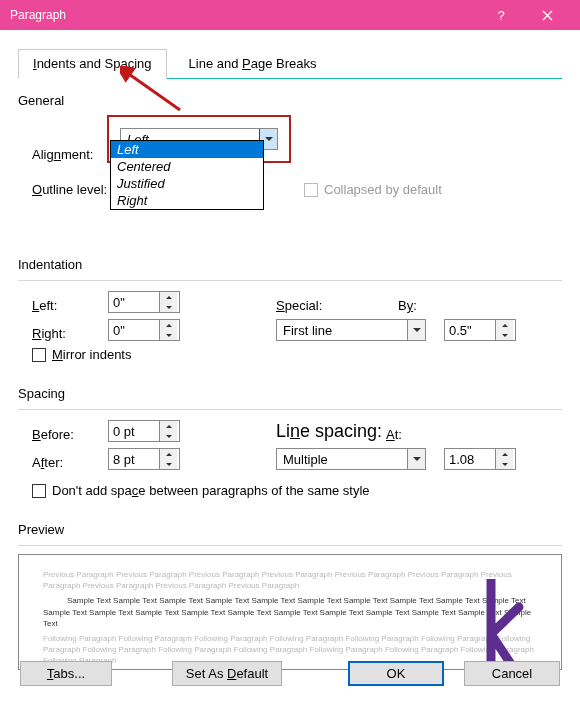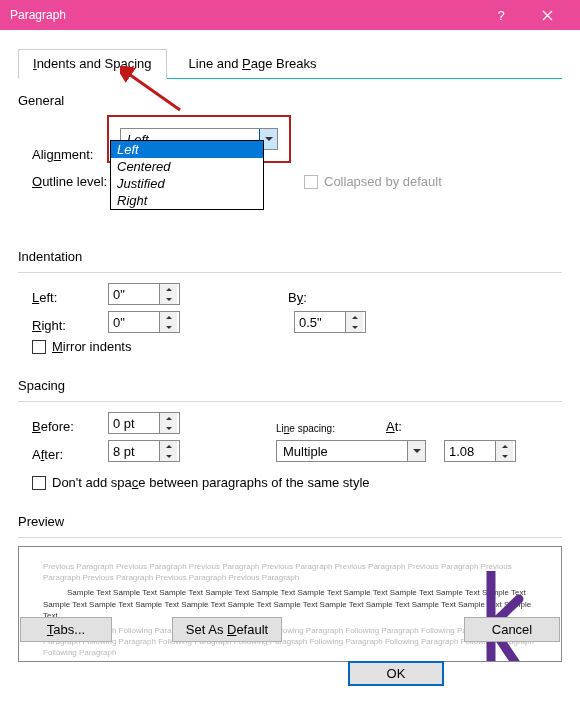--- a/index.html
+++ b/index.html
@@ -86,21 +86,21 @@
             </div>
         </div>
         <div class="dropdown-list" style="top:24px;left:2px;width:154px;">
           <div class="opt sel">Left</div>
           <div class="opt">Centered</div>
           <div class="opt">Justified</div>
           <div class="opt">Right</div>
         </div>
       </div>
     </div>
-    <div class="row" style="margin-top:12px;">
+    <div class="row" style="margin-top:20px;">
       <div class="lbl"><span class="u">O</span>utline level:</div>
       <div style="width:162px;"></div>
       <div class="ck disabled" style="padding-left:34px;">
         <div class="box"></div>
         <span>Collapsed by default</span>
       </div>
     </div>
   </div>
 
   <div style="height:42px;"></div>
@@ -115,37 +115,44 @@
       <div class="sp-btns">
           <div class="sp-btn">
             <div class="sp-up"></div>
           </div>
           <div class="sp-btn">
             <div class="sp-down"></div>
           </div>
         </div>
     </div>
     <div style="width:96px;"></div>
+    <div style="width:110px;font-size:13px;"><span class="u">S</span>pecial:</div>
     <div style="width:88px;font-size:13px;margin-left:12px;">B<span class="u">y</span>:</div>
   </div>
 
   <div class="row">
     <div class="lbl"><span class="u">R</span>ight:</div>
     <div class="spinner">
       <input value="0&quot;" style="">
       <div class="sp-btns">
           <div class="sp-btn">
             <div class="sp-up"></div>
           </div>
           <div class="sp-btn">
             <div class="sp-down"></div>
           </div>
         </div>
     </div>
     <div style="width:96px;"></div>
+    <div class="select-box med">
+      <div class="val">First line</div>
+      <div class="dd-btn">
+          <div class="chev"></div>
+        </div>
+    </div>
     <div style="width:18px;"></div>
     <div class="spinner">
       <input value="0.5&quot;" style="">
       <div class="sp-btns">
           <div class="sp-btn">
             <div class="sp-up"></div>
           </div>
           <div class="sp-btn">
             <div class="sp-down"></div>
           </div>
@@ -168,21 +175,21 @@
       <div class="sp-btns">
           <div class="sp-btn">
             <div class="sp-up"></div>
           </div>
           <div class="sp-btn">
             <div class="sp-down"></div>
           </div>
         </div>
     </div>
     <div style="width:96px;"></div>
-    <div style="width:110px;font-size:10px;">Li<span class="u">n</span>e spacing:</div>
+    <div style="width:110px;font-size:18px;">Li<span class="u">n</span>e spacing:</div>
     <div style="width:88px;font-size:13px;"><span class="u">A</span>t:</div>
   </div>
 
   <div class="row">
     <div class="lbl">A<span class="u">f</span>ter:</div>
     <div class="spinner">
       <input value="8 pt" style="">
       <div class="sp-btns">
           <div class="sp-btn">
             <div class="sp-up"></div>
@@ -233,16 +240,16 @@
 
 <div class="btnbar">
   <div class="btn">
       <span><span class="u">T</span>abs...</span>
     </div>
   <div style="width:60px;"></div>
   <div class="btn" style="min-width:110px;">
       <span>Set As <span class="u">D</span>efault</span>
     </div>
   <div style="flex:1;"></div>
-  <div class="btn primary" style="min-width:96px;margin-top:44px;">OK</div>
+  <div class="btn primary" style="min-width:96px;">OK</div>
   <div style="width:20px;"></div>
   <div class="btn" style="min-width:96px;">Cancel</div>
 </div>
 
 </body></html>

